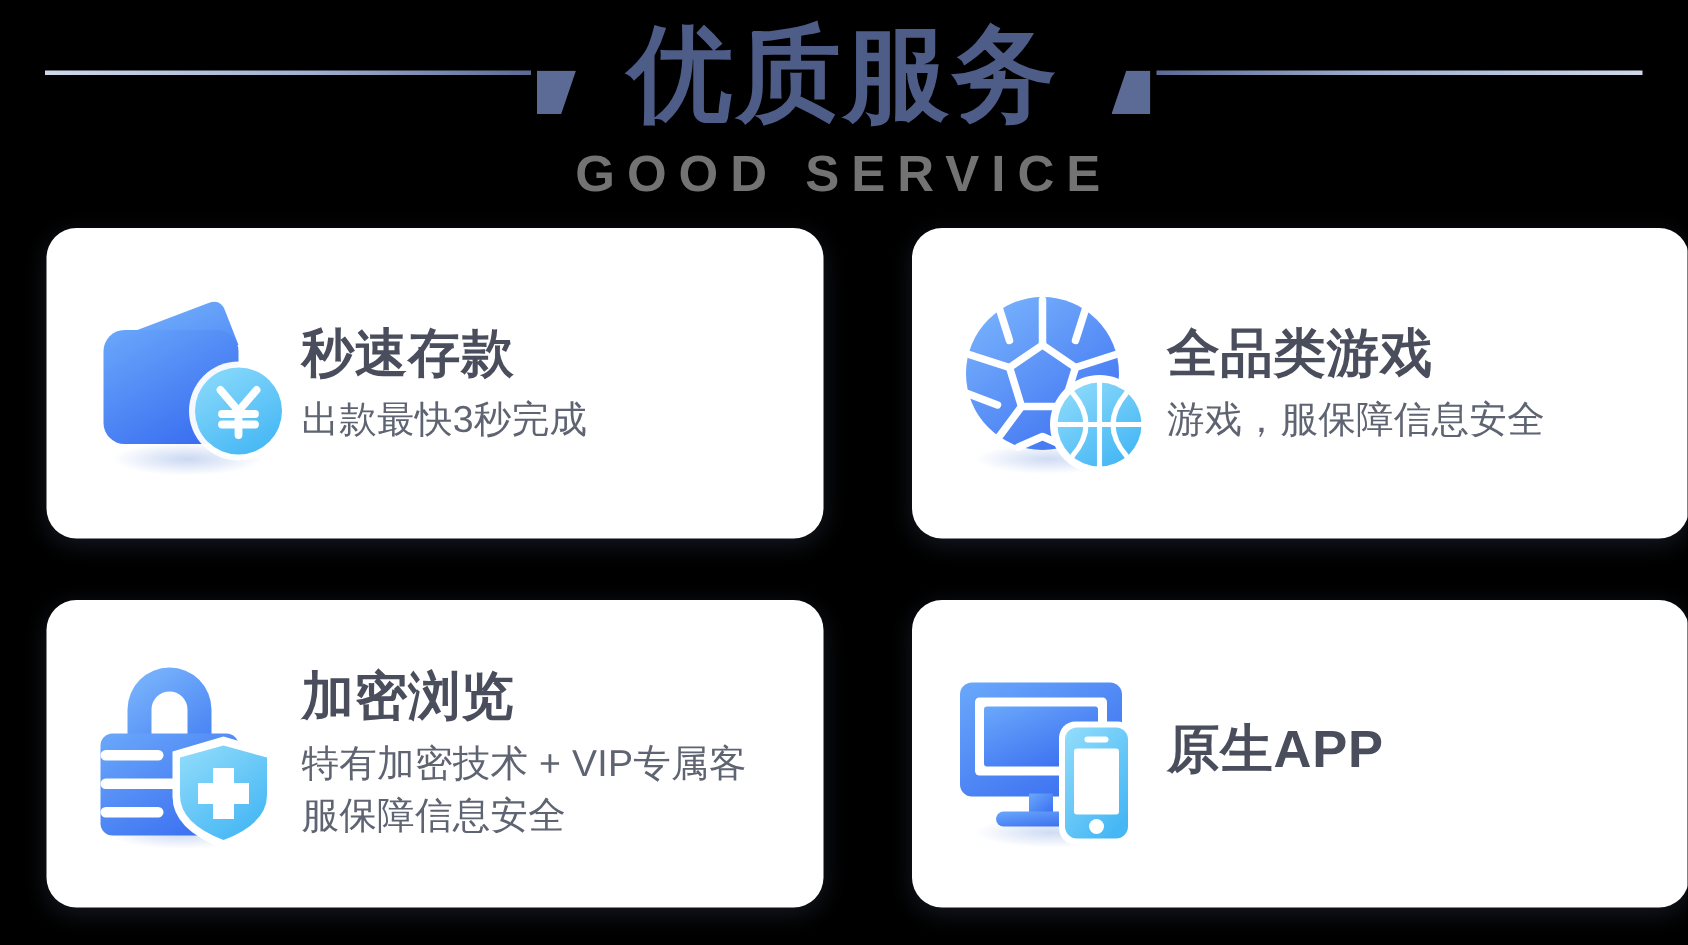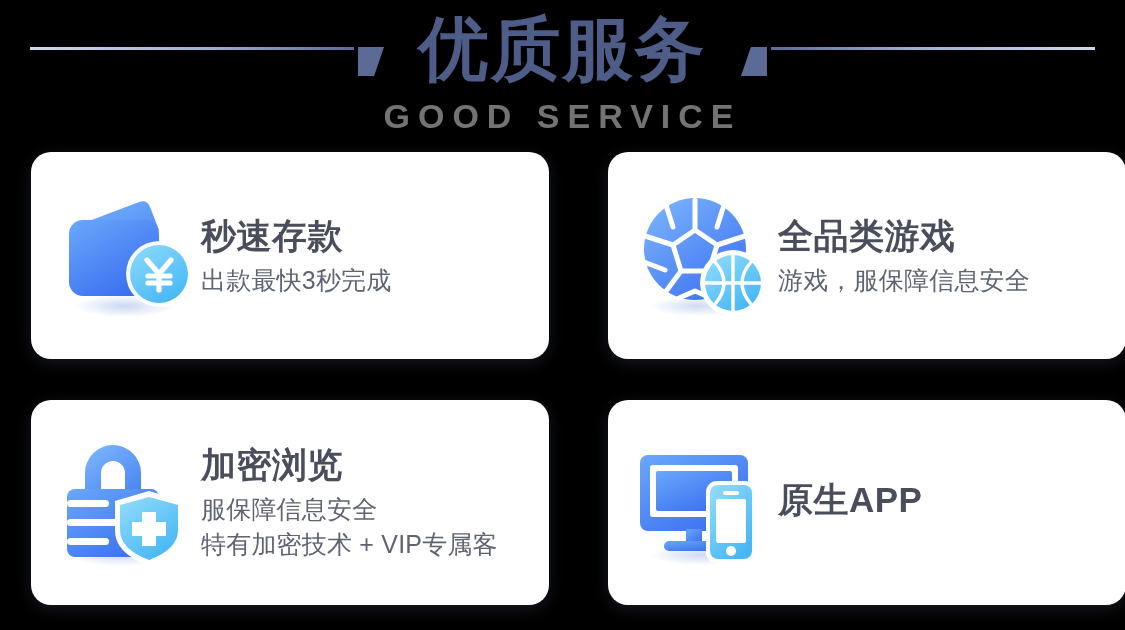--- a/index.html
+++ b/index.html
@@ -297,22 +297,22 @@
             <rect x="12" y="105" width="42" height="7" rx="3.5"></rect>
           </g>
           <path d="M94 58 L128 68 L128 98 Q128 120 94 133 Q60 120 60 98 L60 68 Z" fill="#ffffff"></path>
           <path d="M94 64 L123 72 L123 97 Q123 116 94 127 Q65 116 65 97 L65 72 Z" fill="url(#gShield)"></path>
           <path d="M87 79 L101 79 L101 89 L111 89 L111 103 L101 103 L101 113 L87 113 L87 103 L77 103 L77 89 L87 89 Z" fill="#ffffff"></path>
         </svg>
       </div>
       <div class="card-text">
         <div class="card-title">加密浏览</div>
         <div class="card-desc">
+          <div class="card-desc-line">特有加密技术 + VIP专属客</div>
           <div class="card-desc-line">服保障信息安全</div>
-          <div class="card-desc-line">特有加密技术 + VIP专属客</div>
         </div>
       </div>
     </div>
 
     <div class="card card-r1 card-c1">
       <div class="card-icon">
         <svg viewBox="0 0 140 140" xmlns="http://www.w3.org/2000/svg">
           <defs>
             <linearGradient id="gMon" x1="0" y1="0" x2="0.8" y2="1">
               <stop offset="0%" stop-color="#6aa8fb"></stop>

